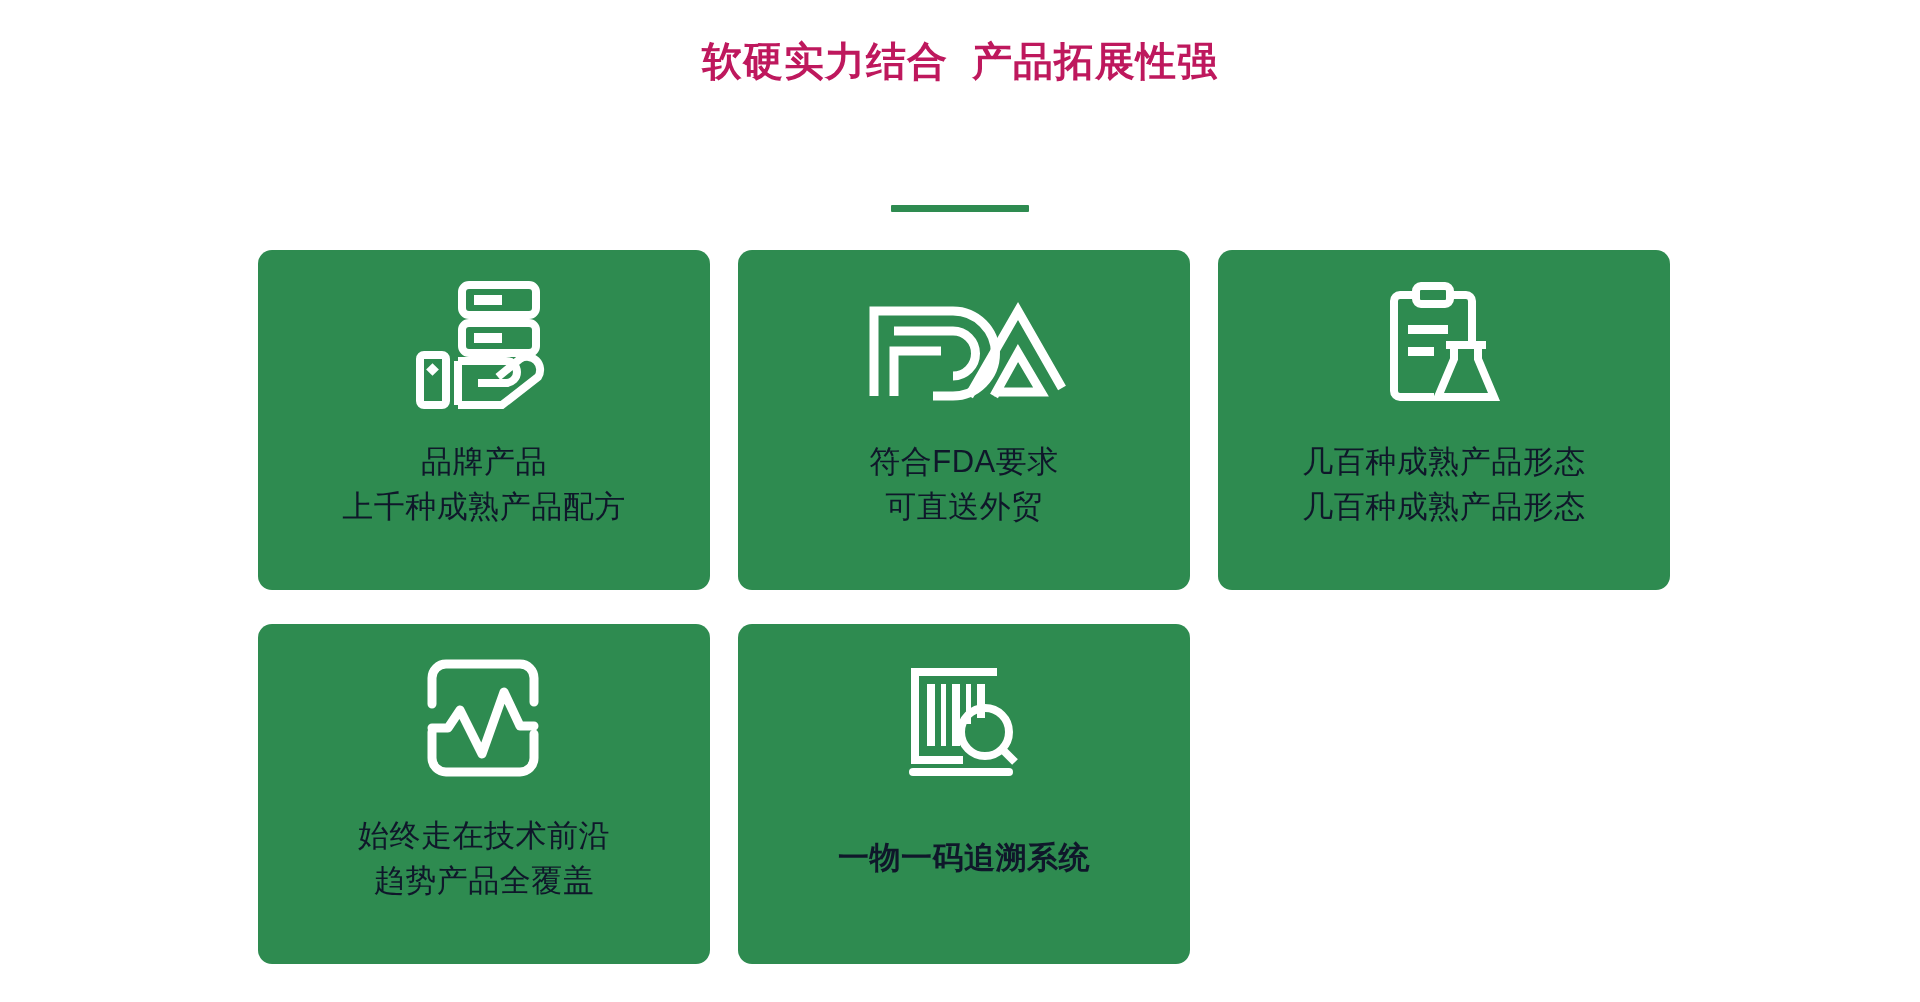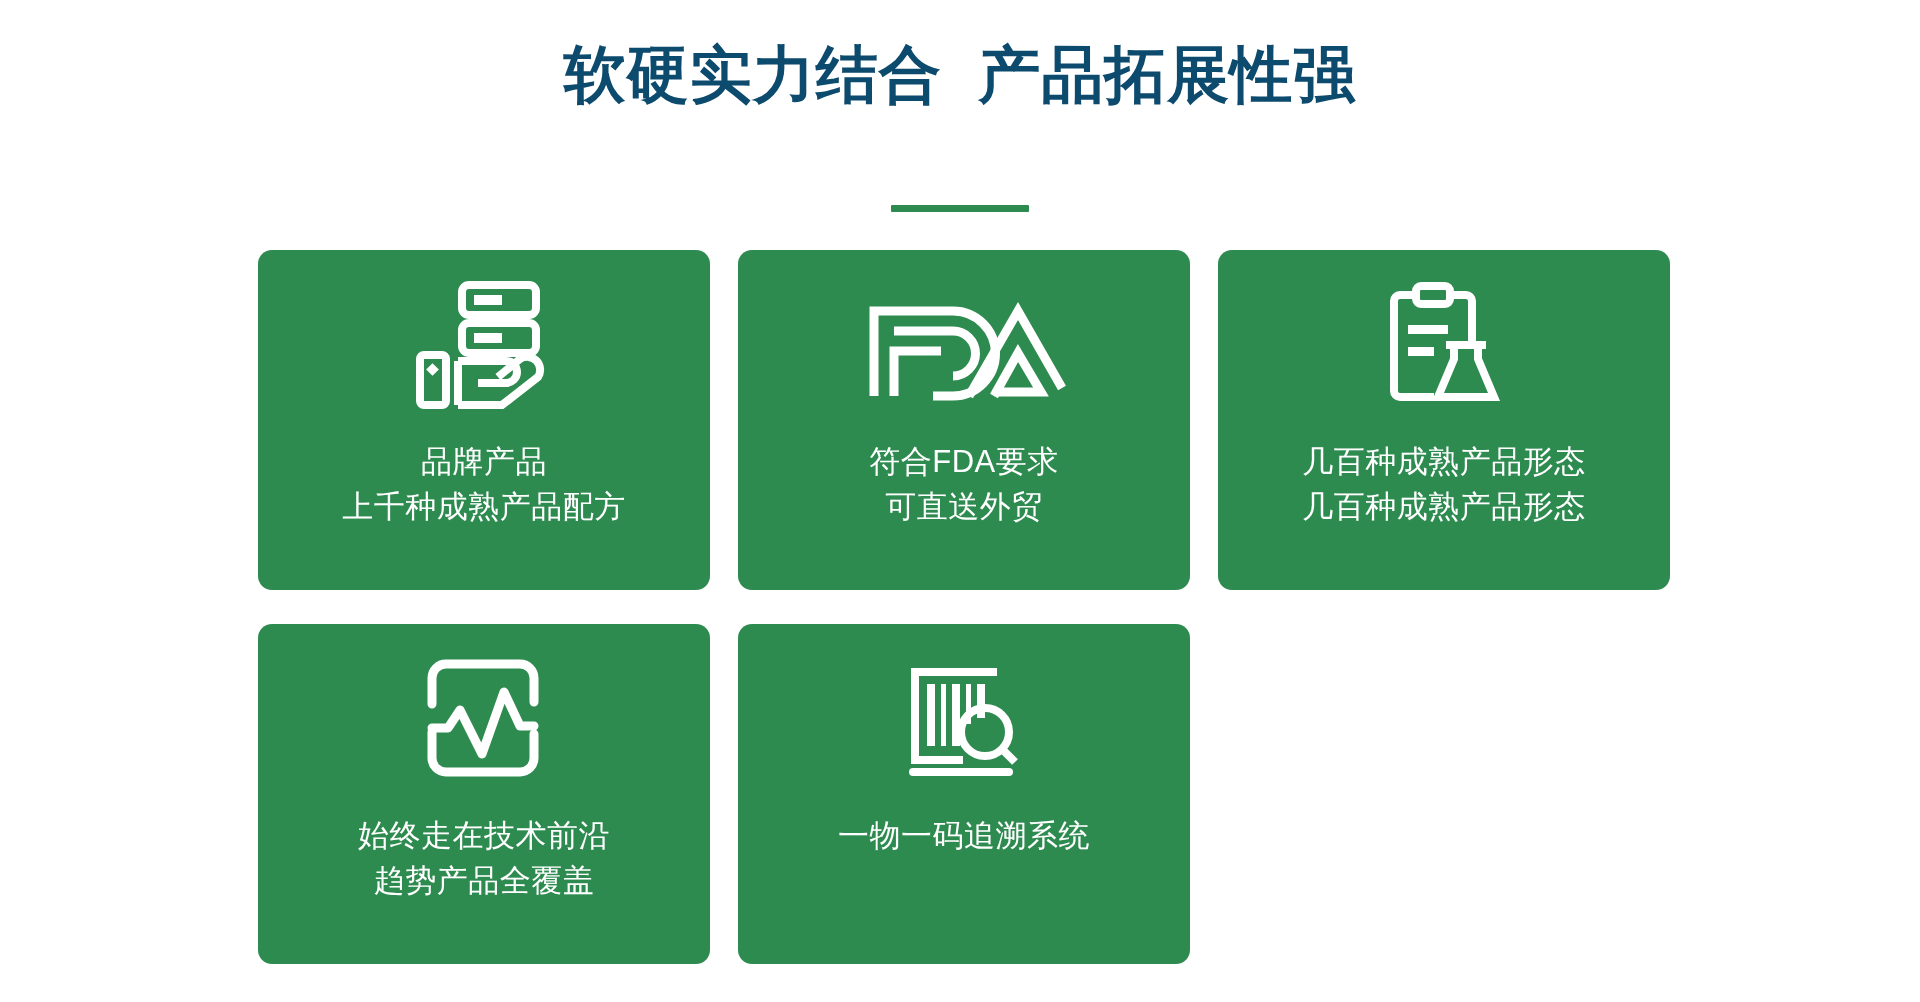--- a/index.html
+++ b/index.html
@@ -7,23 +7,23 @@
     width:1920px;height:1002px;
     background:#ffffff;
     font-family:"Liberation Sans","DejaVu Sans",sans-serif;
     overflow:hidden;
   }
   .page{position:relative;width:1920px;height:1002px;}
 
   .headline{
     position:absolute;top:36px;left:0;width:1920px;
     text-align:center;
-    font-size:62px;
+    font-size:40px;
     font-weight:bold;
-    color:#0c4a6e;
+    color:#be185d;
     letter-spacing:1px;
     line-height:1.25;
     white-space:pre;
   }
 
   .divider{
     position:absolute;
     left:891px;top:205px;
     width:138px;height:7px;
     background:#2E8B50;
@@ -55,29 +55,29 @@
     height:190px;
     display:flex;
     align-items:center;
     justify-content:center;
     width:100%;
   }
   .card-icon svg{display:block;}
   .card-text{
     width:100%;
     text-align:center;
-    color:#ffffff;
+    color:#0f172a;
     font-size:31px;
     line-height:1.45;
     letter-spacing:0.5px;
     padding:0 10px;
     box-sizing:border-box;
   }
   .card-text .l2{display:block;}
-  .card.single .card-text{}
+  .card.single .card-text{margin-top:22px;font-weight:bold;}
 </style>
 </head>
 <body>
 
 <div class="page">
 
   <div class="headline">软硬实力结合  产品拓展性强</div>
 
   <div class="divider"></div>
 

